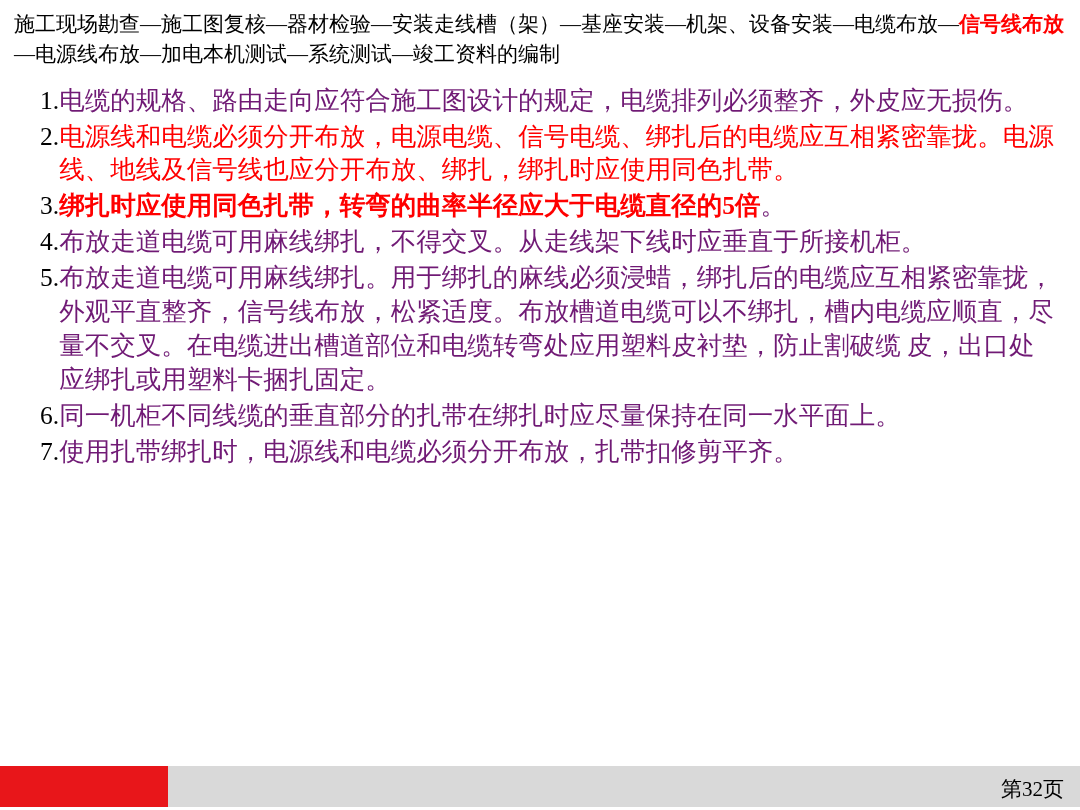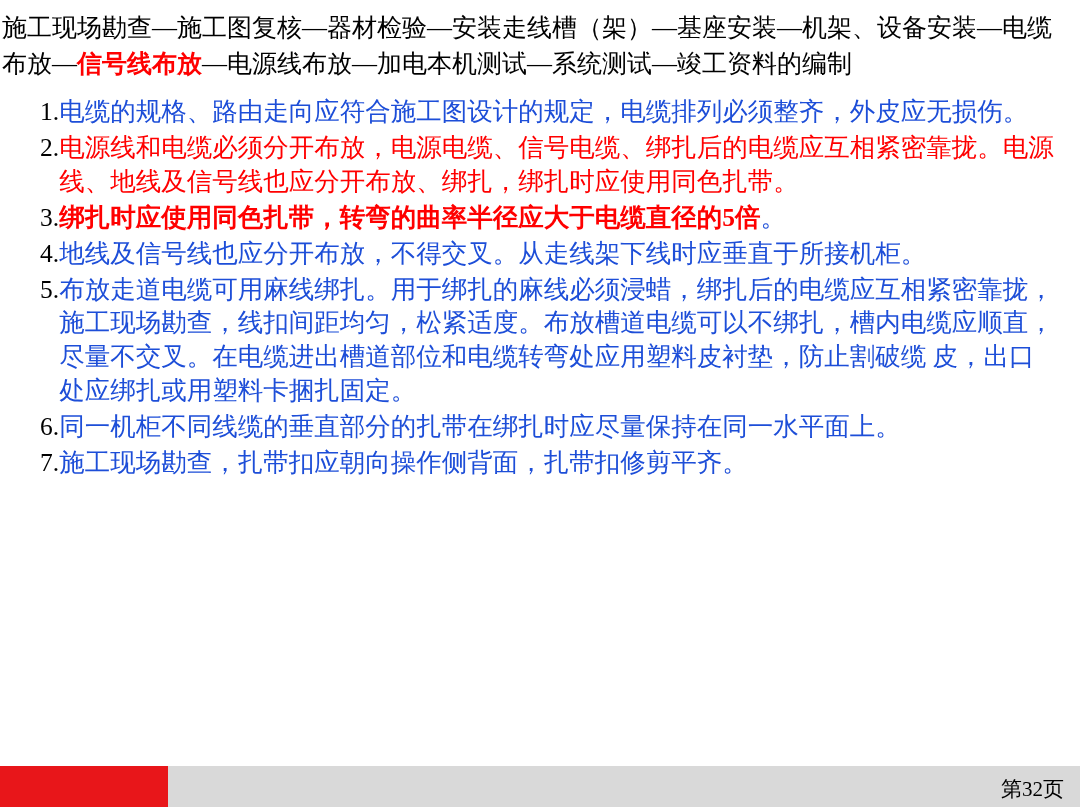--- a/index.html
+++ b/index.html
@@ -17,22 +17,22 @@
   }
   .slide {
     position: relative;
     width: 1080px;
     height: 810px;
     box-sizing: border-box;
   }
 
   
   .breadcrumb {
-    padding: 10px 14px 0 2px;
-    font-size: 25px;
+    padding: 10px 14px 0 14px;
+    font-size: 21px;
     line-height: 1.42;
     letter-spacing: 0px;
     color: #000000;
     white-space: normal;
   }
   .breadcrumb .crumb {
     display: inline;
   }
   .breadcrumb .sep {
     display: inline;
@@ -63,21 +63,21 @@
     text-indent: 0;
   }
   .red {
     color: #ff0000;
   }
   .red-bold {
     color: #ff0000;
     font-weight: bold;
   }
   .black {
-    color: #1d4ed8;
+    color: #701a75;
     text-align: right;
   }
 
   
   .footer {
     position: absolute;
     left: 0;
     bottom: 0;
     width: 1080px;
     height: 44px;
@@ -130,33 +130,33 @@
       <div class="item">
         <span class="num">2.</span>
         <span class="txt"><span class="red">电源线和电缆必须分开布放，电源电缆、信号电缆、绑扎后的电缆应互相紧密靠拢。电源线、地线及信号线也应分开布放、绑扎，绑扎时应使用同色扎带。</span></span>
       </div>
       <div class="item">
         <span class="num">3.</span>
         <span class="txt"><span class="red-bold">绑扎时应使用同色扎带，转弯的曲率半径应大于电缆直径的5倍</span><span class="black">。</span></span>
       </div>
       <div class="item">
         <span class="num">4.</span>
-        <span class="txt"><span class="black">地线及信号线也应分开布放，不得交叉。从走线架下线时应垂直于所接机柜。</span></span>
+        <span class="txt"><span class="black">布放走道电缆可用麻线绑扎，不得交叉。从走线架下线时应垂直于所接机柜。</span></span>
       </div>
       <div class="item">
         <span class="num">5.</span>
-        <span class="txt"><span class="black">布放走道电缆可用麻线绑扎。用于绑扎的麻线必须浸蜡，绑扎后的电缆应互相紧密靠拢，施工现场勘查，线扣间距均匀，松紧适度。布放槽道电缆可以不绑扎，槽内电缆应顺直，尽量不交叉。在电缆进出槽道部位和电缆转弯处应用塑料皮衬垫，防止割破缆 皮，出口处应绑扎或用塑料卡捆扎固定。</span></span>
+        <span class="txt"><span class="black">布放走道电缆可用麻线绑扎。用于绑扎的麻线必须浸蜡，绑扎后的电缆应互相紧密靠拢，外观平直整齐，信号线布放，松紧适度。布放槽道电缆可以不绑扎，槽内电缆应顺直，尽量不交叉。在电缆进出槽道部位和电缆转弯处应用塑料皮衬垫，防止割破缆 皮，出口处应绑扎或用塑料卡捆扎固定。</span></span>
       </div>
       <div class="item">
         <span class="num">6.</span>
         <span class="txt"><span class="black">同一机柜不同线缆的垂直部分的扎带在绑扎时应尽量保持在同一水平面上。</span></span>
       </div>
       <div class="item">
         <span class="num">7.</span>
-        <span class="txt"><span class="black">施工现场勘查，扎带扣应朝向操作侧背面，扎带扣修剪平齐。</span></span>
+        <span class="txt"><span class="black">使用扎带绑扎时，电源线和电缆必须分开布放，扎带扣修剪平齐。</span></span>
       </div>
     </div>
 
   <div class="footer">
     <div class="bar-grey"></div>
     <div class="bar-red"></div>
     <div class="page-num">第32页</div>
     <div class="bottom-line"></div>
   </div>
 

